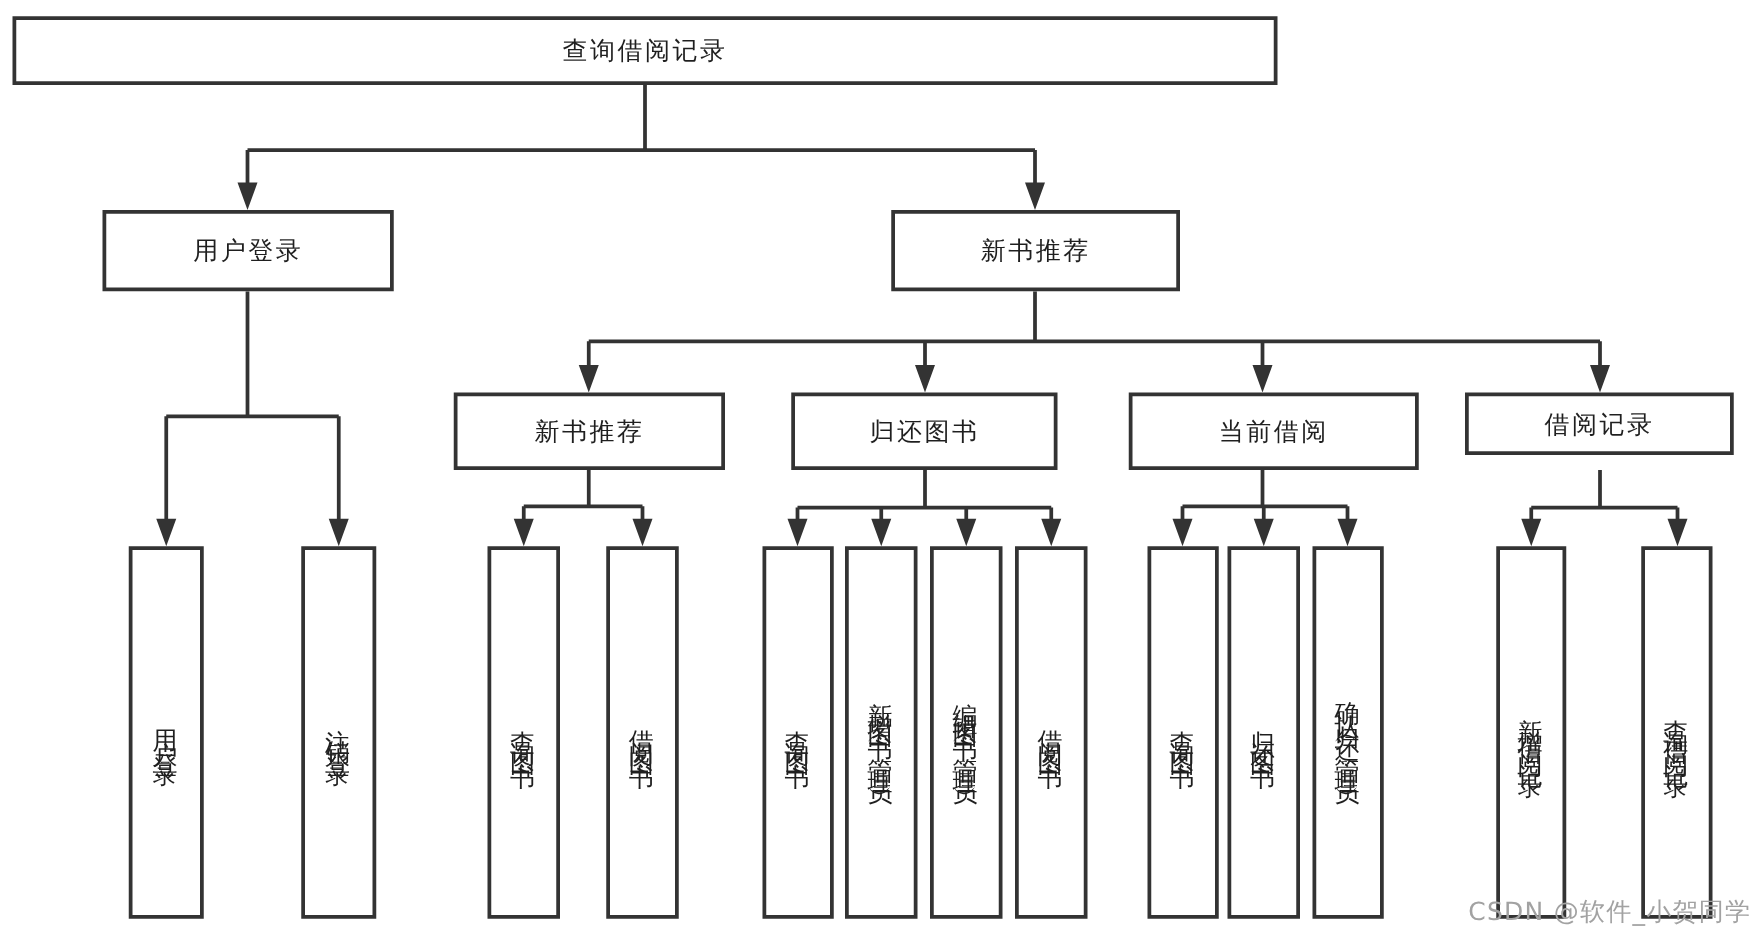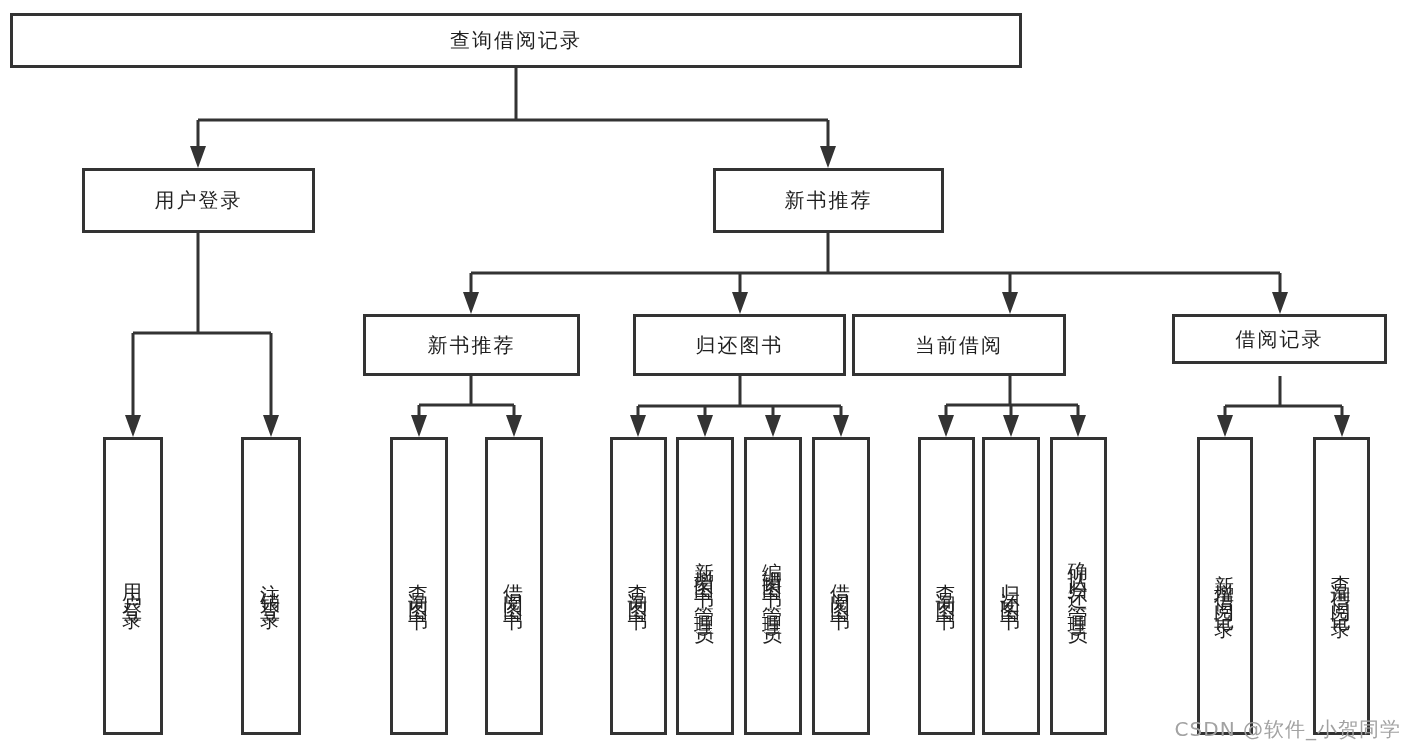--- a/index.html
+++ b/index.html
@@ -77,21 +77,21 @@
          M1334,415 L1350,415 L1342,437 Z"></path>
   </svg>
 
   <div class="node" style="left:10px;top:13px;width:1012px;height:55px">查询借阅记录</div>
 
   <div class="node" style="left:82px;top:168px;width:233px;height:65px">用户登录</div>
   <div class="node" style="left:713px;top:168px;width:231px;height:65px">新书推荐</div>
 
   <div class="node" style="left:363px;top:314px;width:217px;height:62px">新书推荐</div>
   <div class="node" style="left:633px;top:314px;width:213px;height:62px">归还图书</div>
-  <div class="node" style="left:852px;top:314px;width:214px;height:62px">当前借阅</div>
+  <div class="node" style="left:903px;top:314px;width:232px;height:62px">当前借阅</div>
   <div class="node" style="left:1172px;top:314px;width:215px;height:50px">借阅记录</div>
 
   <div class="node leaf" style="left:103px;top:437px;width:60px;height:298px">用户登录</div>
   <div class="node leaf" style="left:241px;top:437px;width:60px;height:298px">注销登录</div>
 
   <div class="node leaf" style="left:390px;top:437px;width:58px;height:298px">查询图书</div>
   <div class="node leaf" style="left:485px;top:437px;width:58px;height:298px">借阅图书</div>
 
   <div class="node leaf" style="left:610px;top:437px;width:57px;height:298px">查询图书</div>
   <div class="node leaf" style="left:676px;top:437px;width:58px;height:298px">新增图书（管理员）</div>

